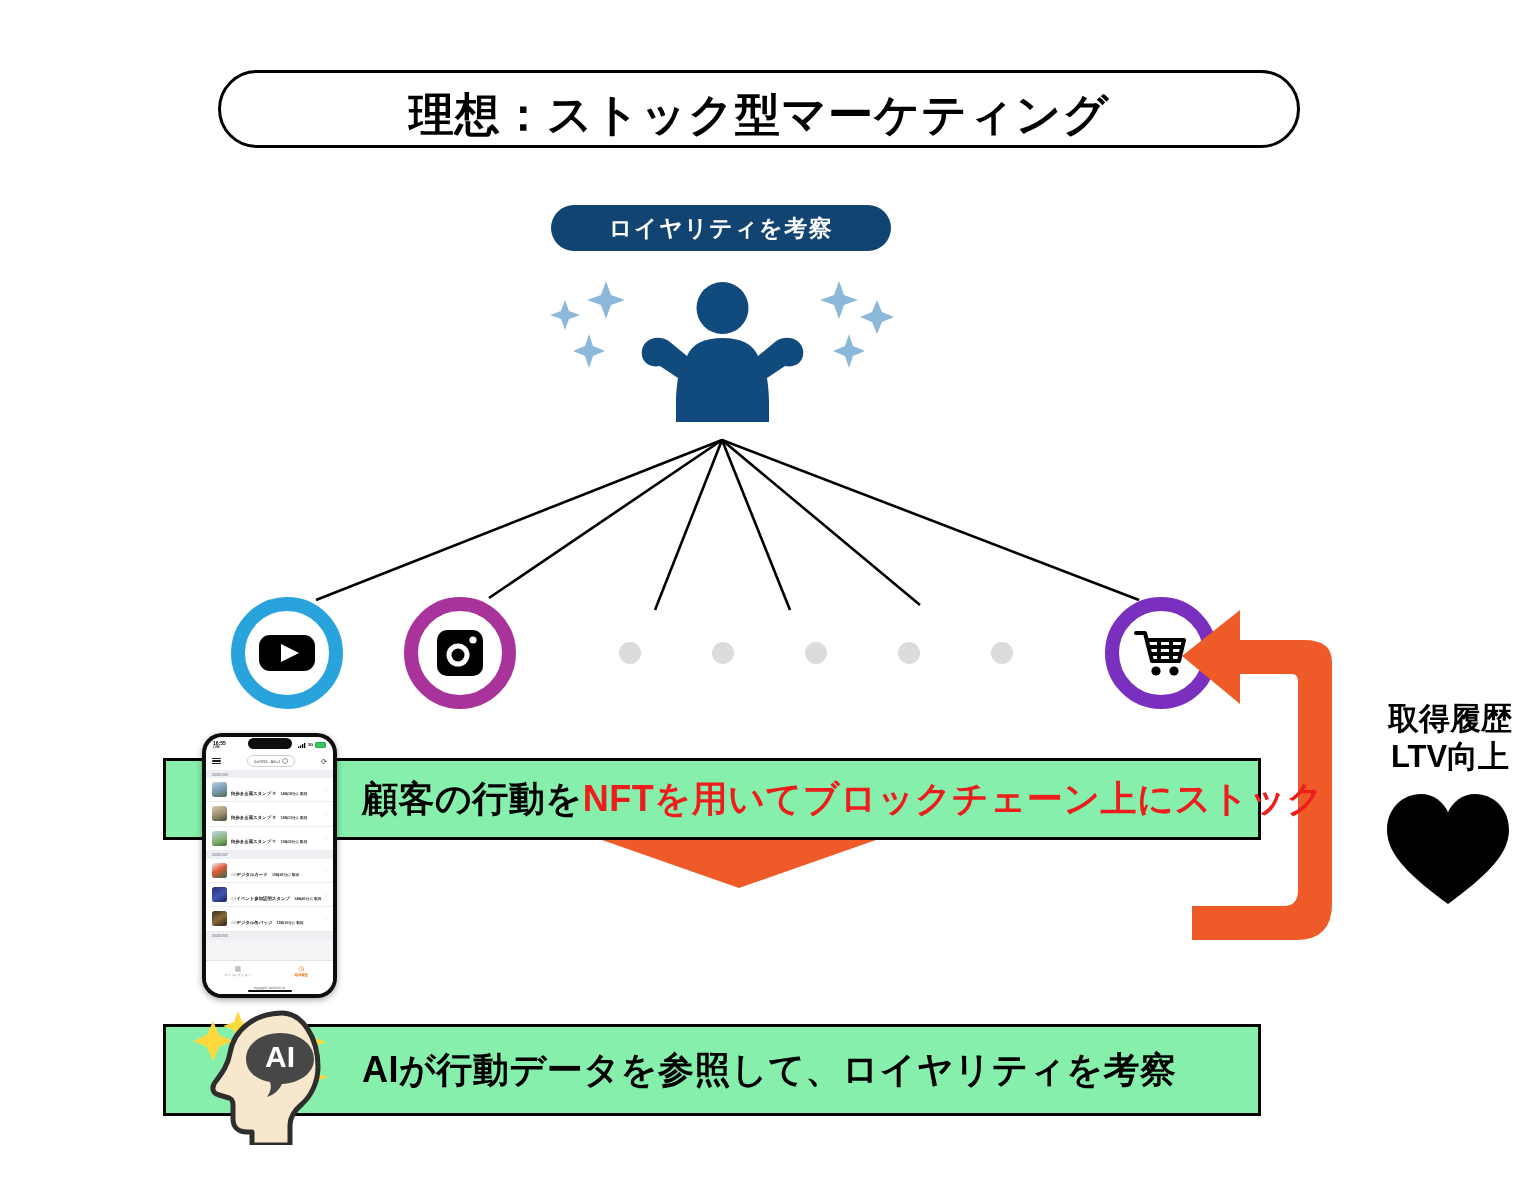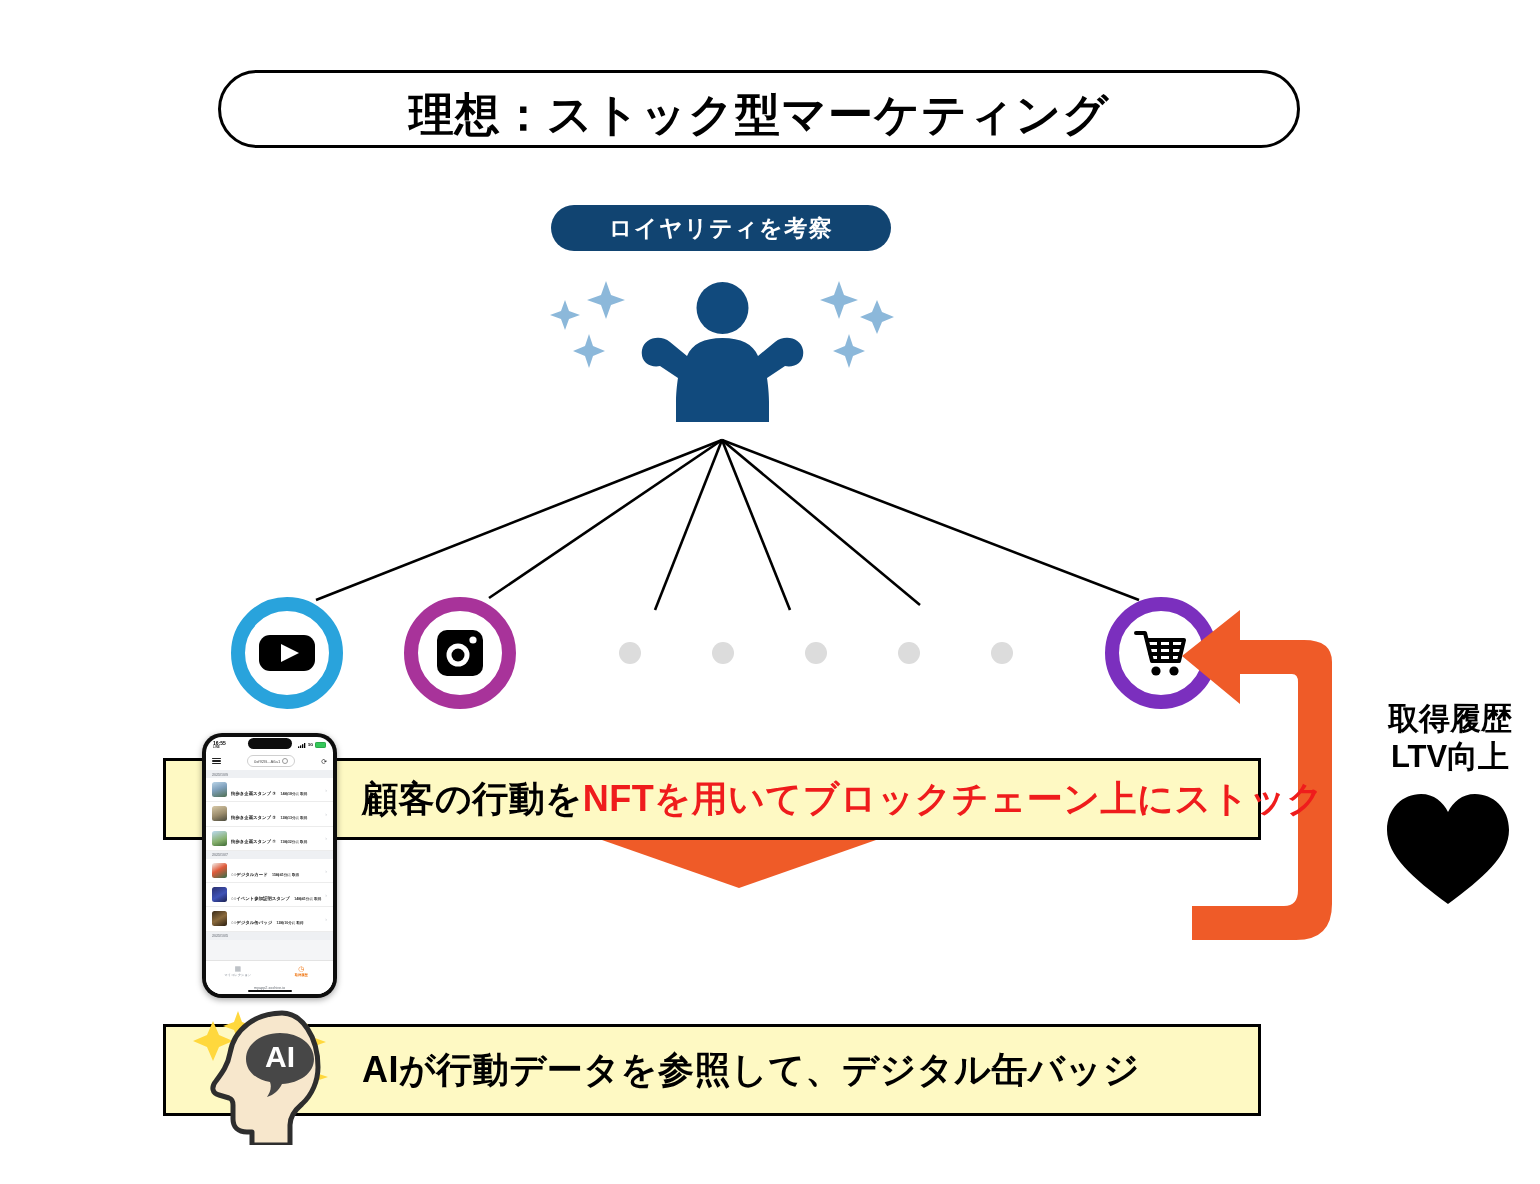--- a/index.html
+++ b/index.html
@@ -117,21 +117,21 @@
     height: 22px;
     border-radius: 50%;
     background: #dcdcdc;
     top: 642px;
   }
 
   
   .info-box {
     position: absolute;
     border: 3px solid #000000;
-    background: #fef9c3;
+    background: #86efac;
     box-sizing: border-box;
     display: flex;
     align-items: center;
   }
   .info-box .box-text {
     font-size: 36px;
     font-weight: 700;
     color: #000000;
     white-space: nowrap;
     letter-spacing: 0.5px;
@@ -458,21 +458,21 @@
   </svg>
 
   <div class="info-box" id="box-nft">
     <span class="box-text"><span>顧客の行動を</span><span class="hl">NFTを用いてブロックチェーン上にストック</span></span>
   </div>
 
   <div class="down-triangle"></div>
 
 
   <div class="info-box" id="box-ai">
-    <span class="box-text">AIが行動データを参照して、デジタル缶バッジ</span>
+    <span class="box-text">AIが行動データを参照して、ロイヤリティを考察</span>
   </div>
 
   <svg class="ai-head" viewBox="0 0 160 140">
     <path d="M27 16 L33 30 L47 36 L33 42 L27 56 L21 42 L7 36 L21 30 Z" fill="#ffd83d"></path>
     <path d="M52 6 L56 17 L67 21 L56 25 L52 36 L48 25 L37 21 L48 17 Z" fill="#ffd83d"></path>
     <path d="M126 56 L130 68 L142 72 L130 76 L126 88 L122 76 L110 72 L122 68 Z" fill="#ffd83d"></path>
     <path d="M121 18 L126 32 L140 37 L126 42 L121 56 L116 42 L102 37 L116 32 Z" fill="#ffd83d"></path>
     <path d="M73 24 L78 35 L89 40 L78 45 L73 56 L68 45 L57 40 L68 35 Z" fill="#ffd83d"></path>
     <path d="M96 8 C 70 8, 48 24, 44 48 C 42 60, 36 68, 30 76 C 25 82, 26 88, 33 90 L 43 93 C 46 94, 47 96, 47 100 L 47 114 C 47 122, 52 127, 61 127 L 66 127 L 66 140 L 104 140 L 104 120 C 104 112, 109 105, 116 99 C 126 90, 132 76, 132 62 C 132 32, 116 8, 96 8 Z" fill="#f7e7cc" stroke="#2e2e2e" stroke-width="5" stroke-linejoin="round"></path>
     <path d="M94 28 C 74 28, 60 40, 60 54 C 60 66, 70 75, 84 77 C 86 82, 84 88, 81 92 C 88 90, 93 85, 96 79 C 114 78, 128 68, 128 54 C 128 40, 114 28, 94 28 Z" fill="#474747"></path>

